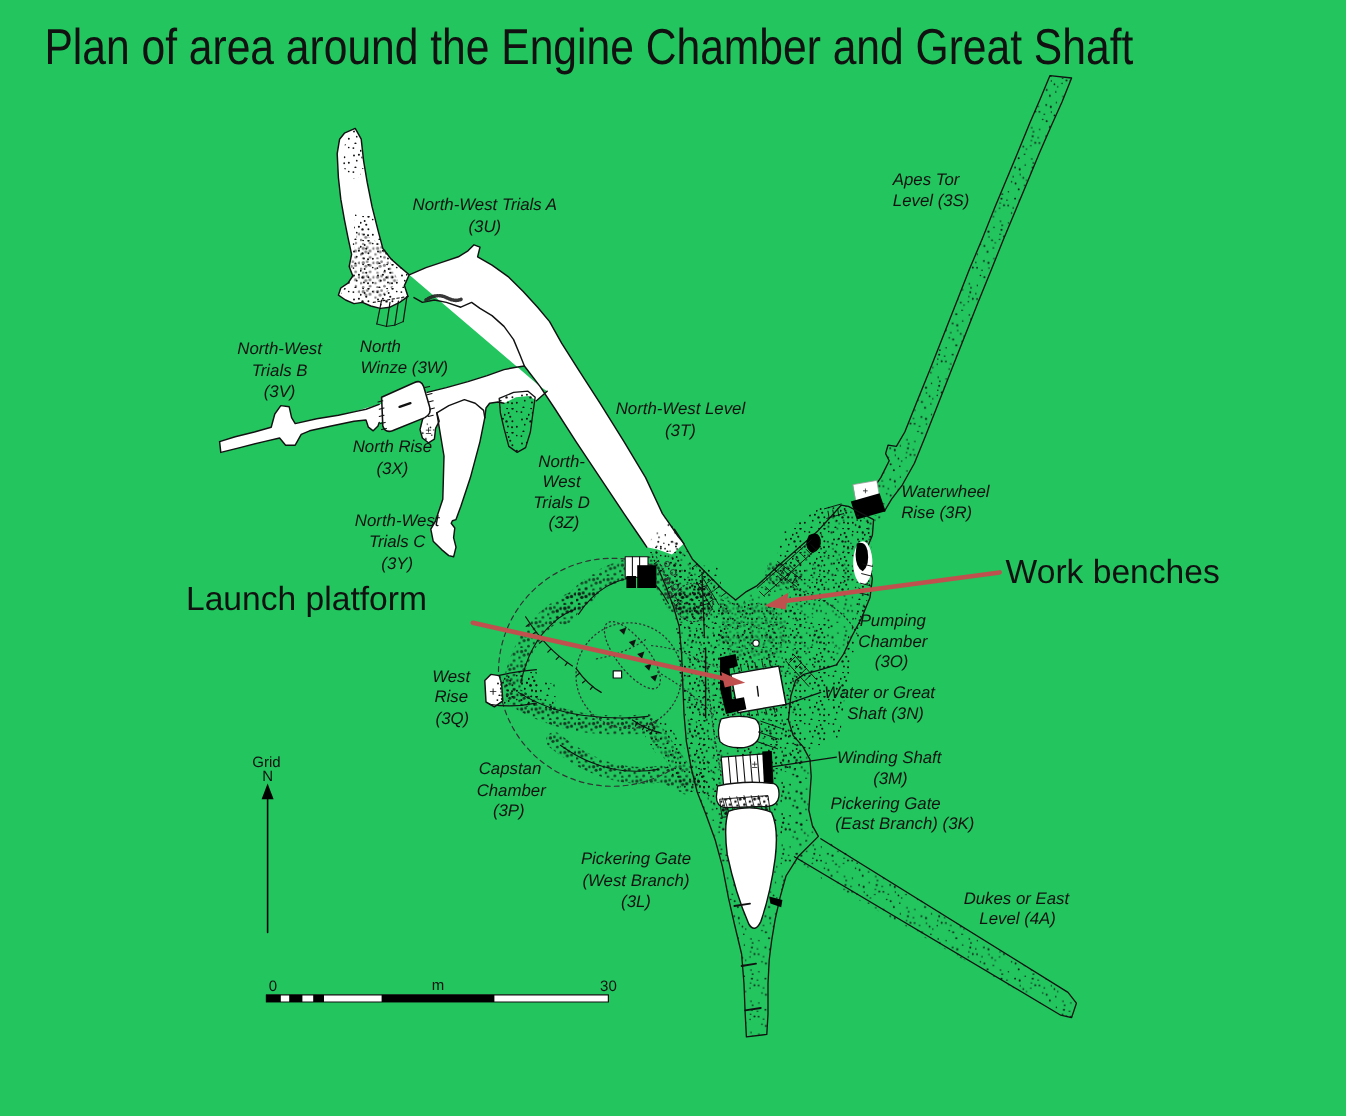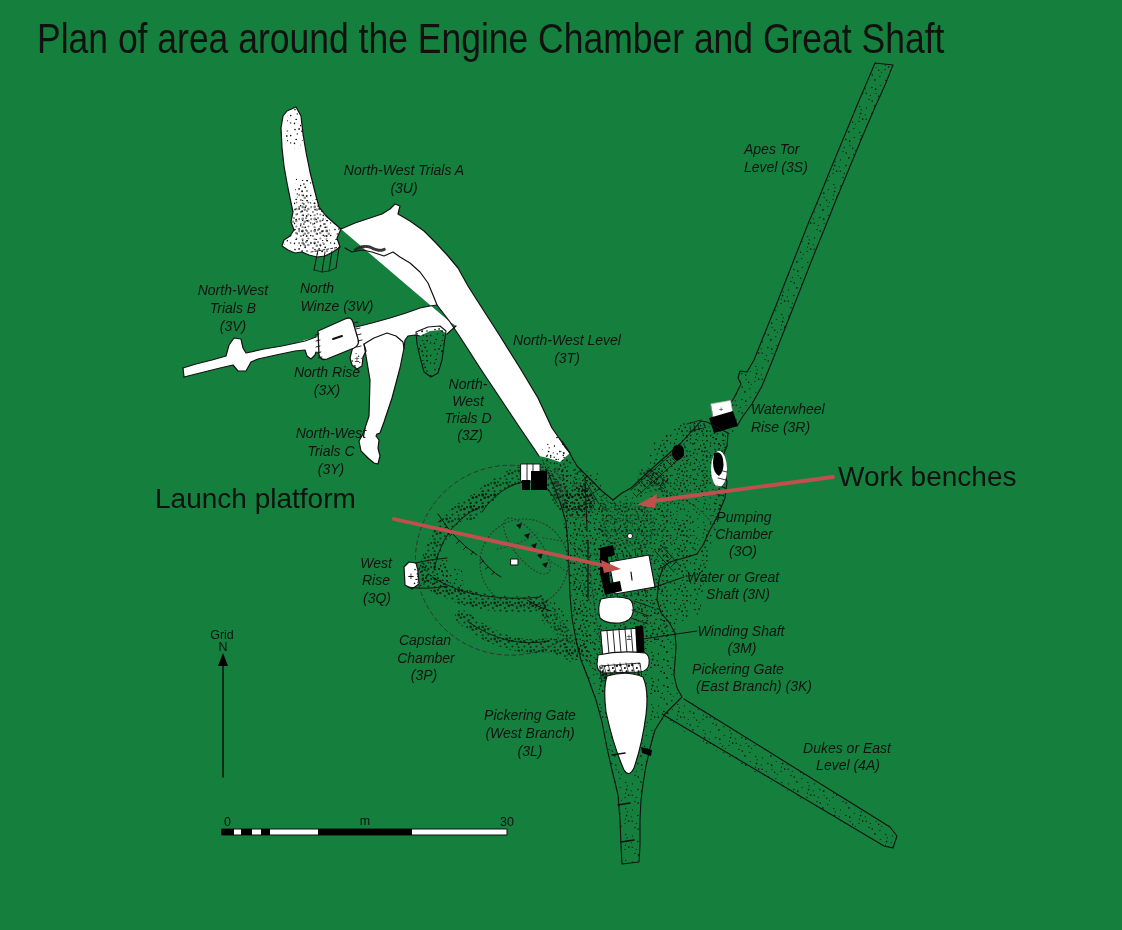--- a/index.html
+++ b/index.html
@@ -1,16 +1,16 @@
 <!DOCTYPE html>
 <html><head>
 <meta charset="utf-8">
 <style>
   html,body{margin:0;padding:0;background:#fff;}
-  #page{position:relative;width:1122px;height:930px;background:#15803d;overflow:hidden;
+  #page{position:relative;width:1122px;height:930px;background:#22c55e;overflow:hidden;
         font-family:"Liberation Sans",sans-serif;}
   svg{position:absolute;top:0;left:0;}
   text{fill:#111;}
   .lbl{font-style:italic;font-size:14px;fill:#1a1a1a;}
   .big{font-size:28px;fill:#000;}
   .sm{font-size:12.5px;fill:#1a1a1a;}
 </style>
 </head>
 <body>
 <div id="page">

